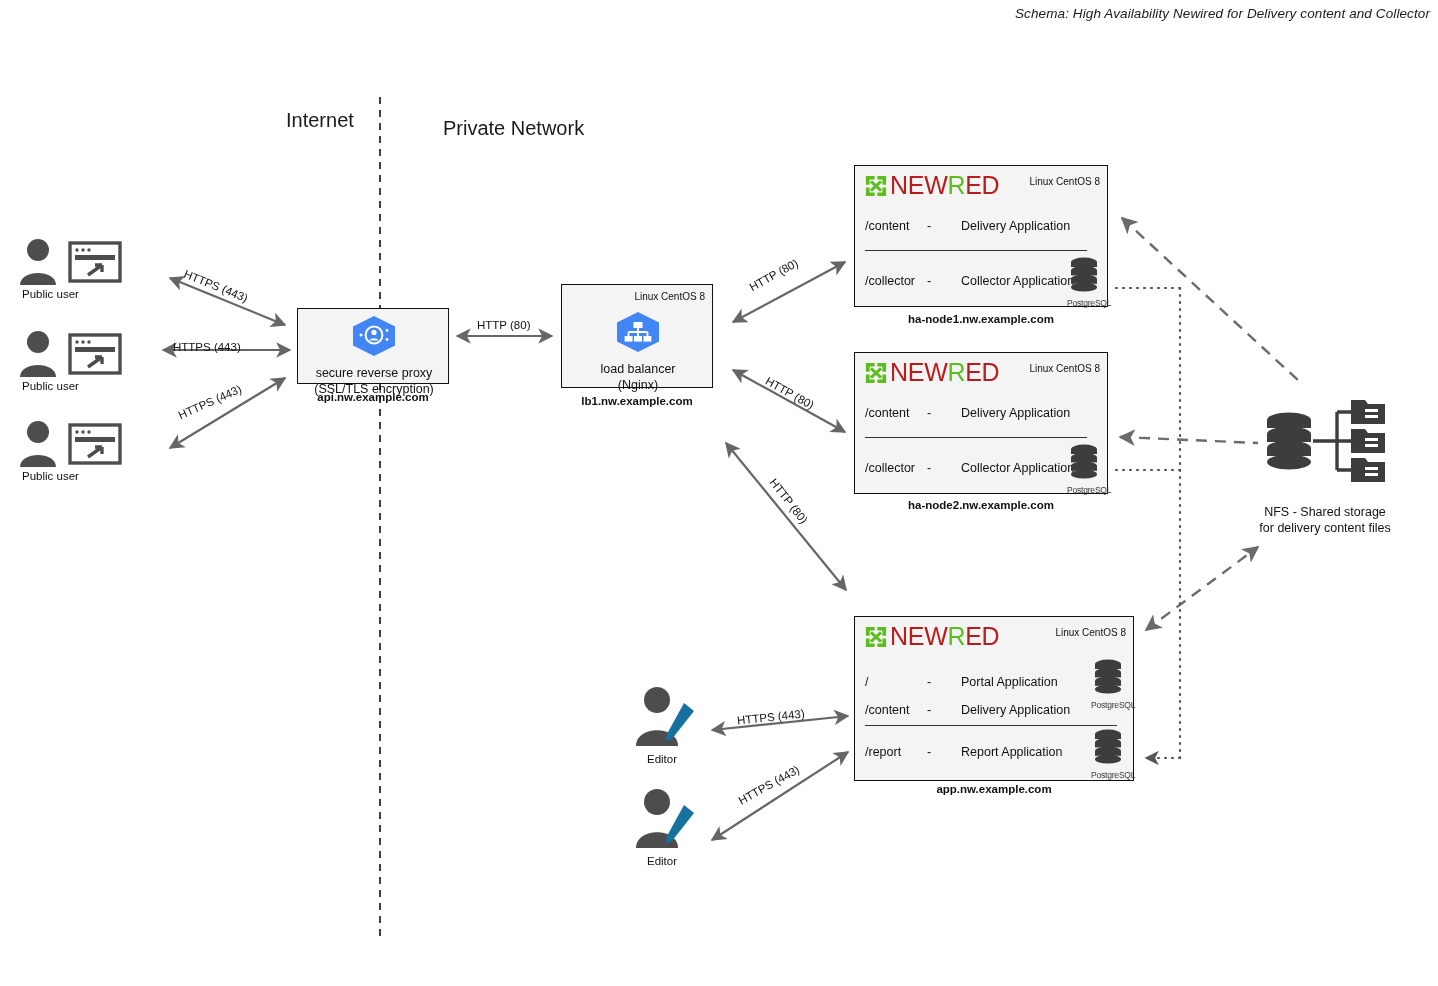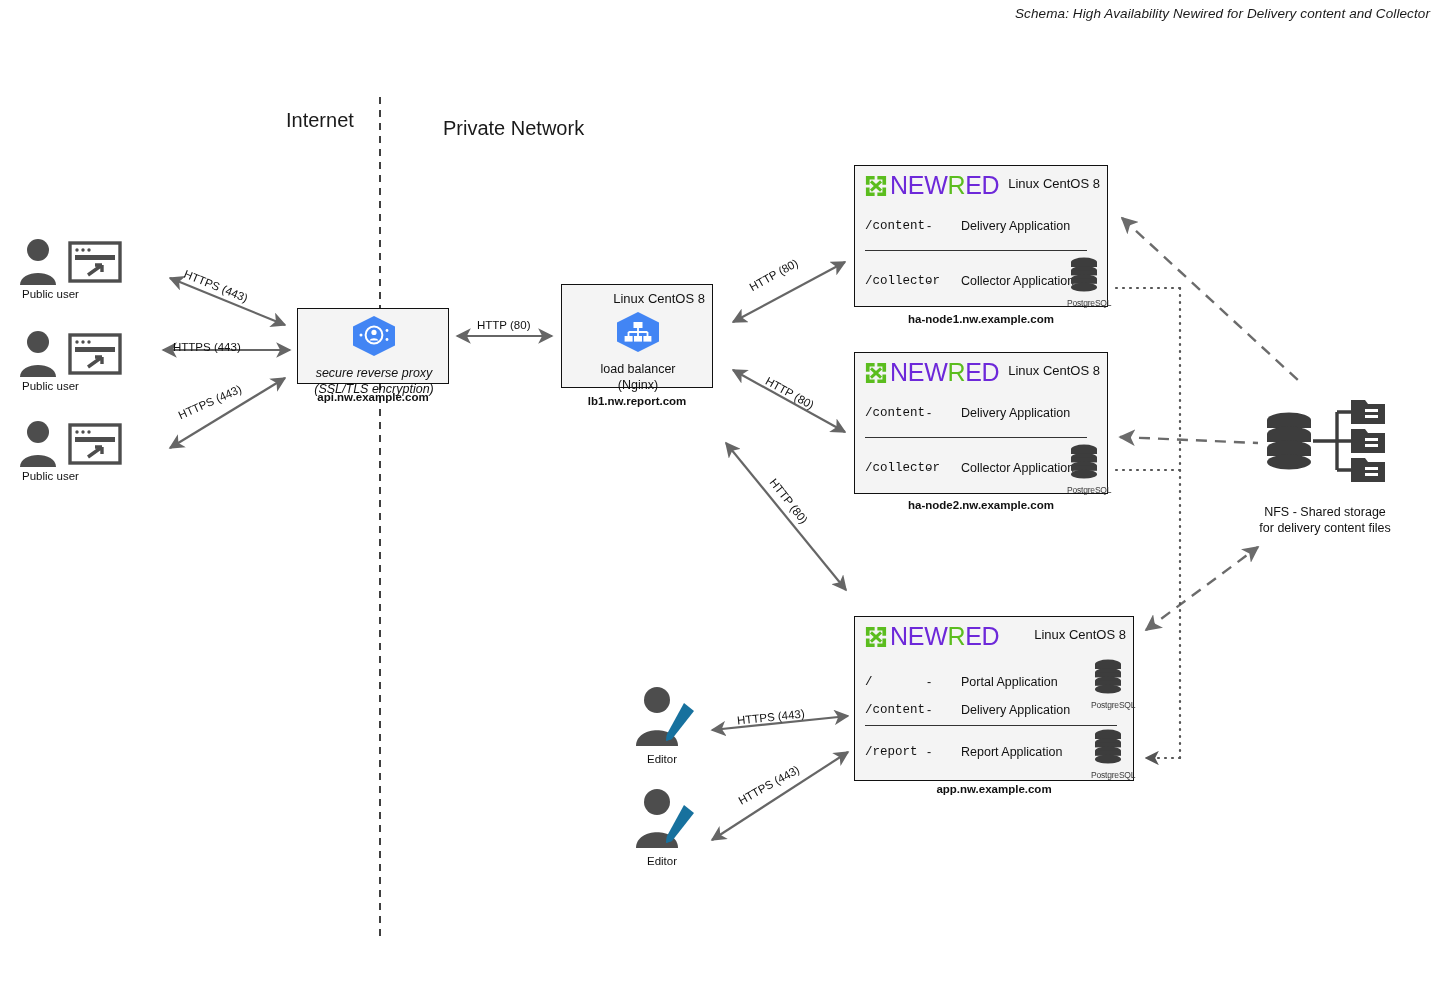--- a/index.html
+++ b/index.html
@@ -9,32 +9,32 @@
   svg.layer{position:absolute;left:0;top:0;width:1438px;height:986px;overflow:visible;}
   .abs{position:absolute;}
 
   .title{top:6px;right:8px;font-size:13.5px;font-style:italic;color:#1a1a1a;letter-spacing:.1px;}
 
   .zone-label{font-size:20px;color:#1a1a1a;}
 
   .node{position:absolute;background:#f4f4f4;border:1.6px solid #111;box-sizing:border-box;}
   .node-caption{position:absolute;font-size:11.5px;font-weight:bold;color:#111;text-align:center;}
 
-  .os-tag{position:absolute;font-size:13px;color:#111;}
+  .os-tag{position:absolute;font-size:10px;color:#111;}
 
   
   .logo{position:absolute;display:flex;align-items:center;gap:3px;}
   .logo .mark{width:22px;height:22px;flex:none;}
   .logo .word{font-size:25px;letter-spacing:-0.3px;line-height:1;
               font-family:"Liberation Sans","DejaVu Sans",sans-serif;}
-  .logo .g1{color:#6d28d9;}
+  .logo .g1{color:#b91c1c;}
   .logo .g2{color:#5bbd1e;}
 
   .row{position:absolute;display:flex;align-items:center;font-size:12.5px;color:#111;}
-  .row .path{width:62px;font-family:Liberation Mono, monospace;}
+  .row .path{width:62px;}
   .row .dash{width:34px;text-align:left;}
   .row .app{}
   .hr{position:absolute;height:0;border-top:1.4px solid #333;}
 
   
   .pg{position:absolute;width:34px;text-align:center;}
   .pg .cyl{width:30px;height:38px;margin:0 auto;}
   .pg .lbl{font-size:8.5px;color:#3a3a3a;margin-top:-1px;letter-spacing:-.2px;}
 
   
@@ -180,21 +180,21 @@
     <svg width="76" height="62" viewBox="0 0 76 62">
       <circle cx="33" cy="15" r="13" fill="#4d4d4d"></circle>
       <path d="M12 61 C12 40 54 40 54 61 Z" fill="#4d4d4d"></path>
       <path d="M60 18 L70 26 L48 54 L42 56 L43 49 Z" fill="#17719e"></path>
       <path d="M43 49 L42 56 L48 54 Z" fill="#17719e"></path>
     </svg>
     <div class="caption">Editor</div>
   </div>
 
   <div class="node" style="left:297px;top:308px;width:152px;height:76px;">
-    <div class="hexcard" style="left:0;top:6px;width:152px;font-style:italic;">
+    <div class="hexcard" style="left:0;top:6px;width:152px;">
       <svg width="46" height="42" viewBox="0 0 46 42">
         <path d="M23 1 L44 11.5 L44 30.5 L23 41 L2 30.5 L2 11.5 Z" fill="#4285f4"></path>
         <circle cx="23" cy="20" r="8.4" fill="none" stroke="#ffffff" stroke-width="2"></circle>
         <circle cx="23" cy="17.4" r="2.6" fill="#ffffff"></circle>
         <path d="M18.6 25.4 C19.6 22.6 26.4 22.6 27.4 25.4 Z" fill="#ffffff"></path>
         <circle cx="10" cy="20" r="1.5" fill="#ffffff"></circle>
         <circle cx="36" cy="15.5" r="1.4" fill="#ffffff"></circle>
         <circle cx="36" cy="24.5" r="1.4" fill="#ffffff"></circle>
       </svg>
       <div class="cap"><span>secure reverse proxy</span></div>
@@ -211,21 +211,21 @@
         <rect x="18.5" y="11" width="9" height="6" fill="#ffffff"></rect>
         <path d="M23 17 L23 21 M13.5 21 L32.5 21 M13.5 21 L13.5 25 M23 21 L23 25 M32.5 21 L32.5 25" stroke="#ffffff" stroke-width="1.8" fill="none"></path>
         <rect x="9.6" y="25" width="8" height="5.6" fill="#ffffff"></rect>
         <rect x="19" y="25" width="8" height="5.6" fill="#ffffff"></rect>
         <rect x="28.4" y="25" width="8" height="5.6" fill="#ffffff"></rect>
       </svg>
       <div class="cap"><span>load balancer</span></div>
       <div class="cap" style="margin-top:0;"><span>(Nginx)</span></div>
     </div>
   </div>
-  <div class="node-caption" style="left:561px;top:395px;width:152px;">lb1.nw.report.com</div>
+  <div class="node-caption" style="left:561px;top:395px;width:152px;">lb1.nw.example.com</div>
 
   <div class="node" style="left:854px;top:165px;width:254px;height:142px;">
     <div class="logo" style="left:10px;top:7px;">
       <svg class="mark" viewBox="0 0 24 24">
         <path d="M1 1 L10.5 1 L10.5 5 L5 5 L5 10.5 L1 10.5 Z" fill="#5bbd1e"></path>
         <path d="M1 23 L10.5 23 L10.5 19 L5 19 L5 13.5 L1 13.5 Z" fill="#5bbd1e"></path>
         <path d="M23 1 L13.5 1 L13.5 5 L19 5 L19 10.5 L23 10.5 Z" fill="#5bbd1e"></path>
         <path d="M23 23 L13.5 23 L13.5 19 L19 19 L19 13.5 L23 13.5 Z" fill="#5bbd1e"></path>
         <path d="M6.5 7 L17.5 17 M17.5 7 L6.5 17" stroke="#5bbd1e" stroke-width="3.2" fill="none"></path>
       </svg>

